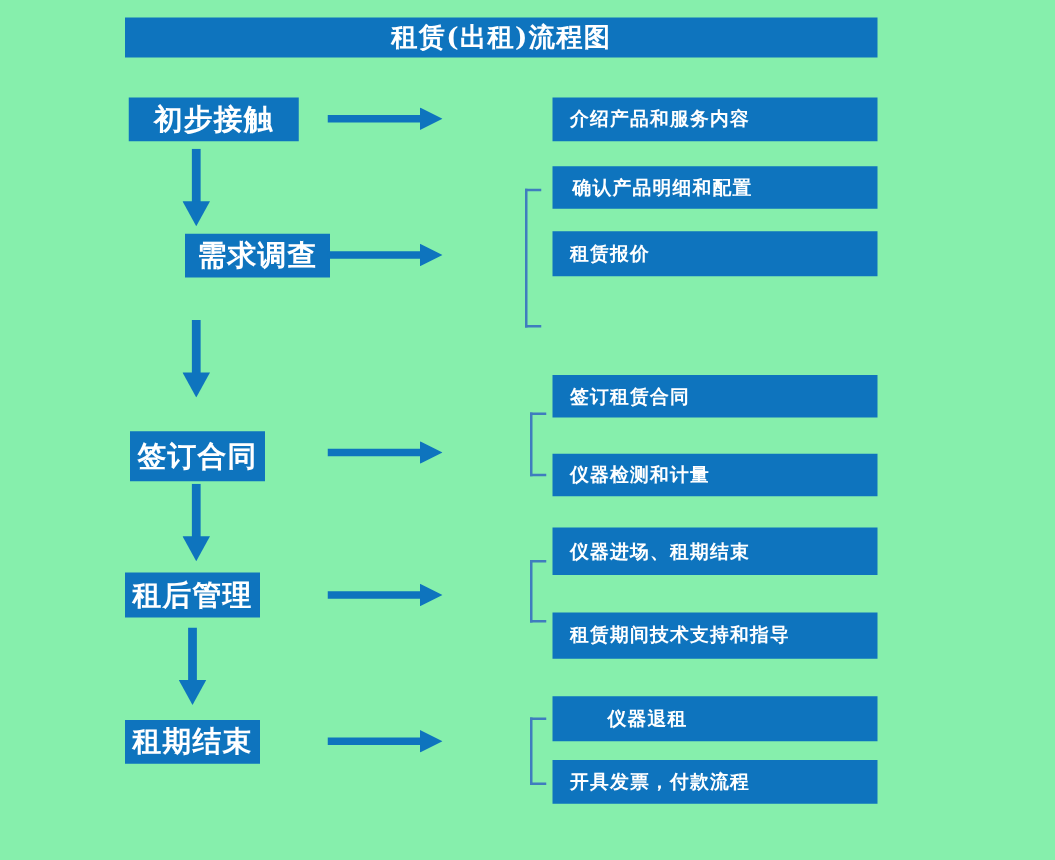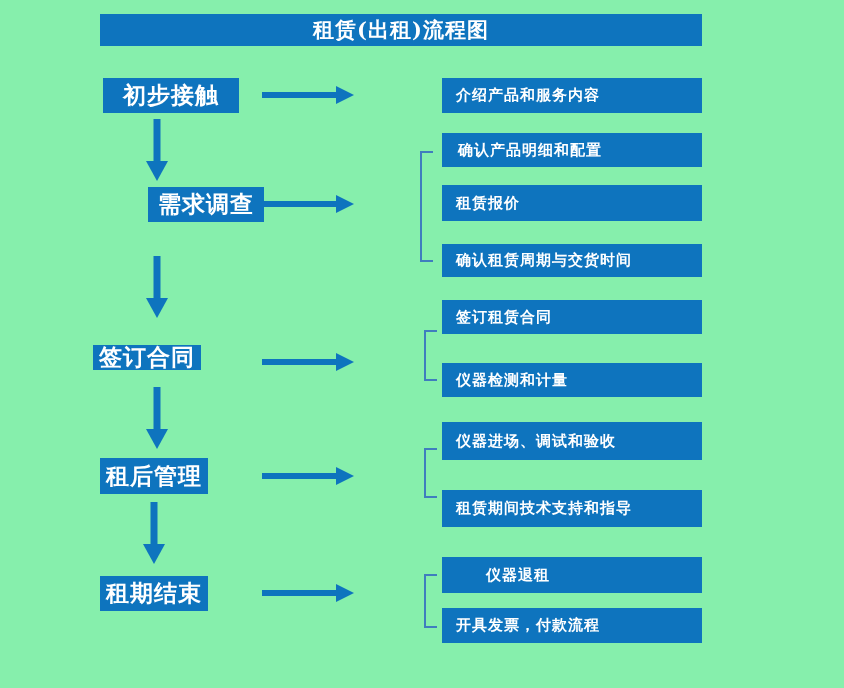--- a/index.html
+++ b/index.html
@@ -35,21 +35,21 @@
     font-size: 23px;
   }
   .detail {
     left: 442px; width: 260px;
     padding-left: 14px;
     font-size: 15px;
   }
   
   .s1 { left: 103px; top: 78px;  width: 136px; height: 35px; }
   .s2 { left: 118px; top: 187px; width: 116px; height: 35px; margin-left: 30px; }
-  .s3 { left: 93px; top: 345px; width: 108px; height: 25px; }
+  .s3 { left: 104px; top: 345px; width: 108px; height: 40px; }
   .s4 { left: 100px; top: 458px; width: 108px; height: 36px; text-align: right; }
   .s5 { left: 100px; top: 576px; width: 108px; height: 35px; }
   
   .d1  { top: 78px;  height: 35px; }
   .d2  { top: 133px; height: 34px; padding-left: 16px; }
   .d3  { top: 185px; height: 36px; }
   .d4  { top: 244px; height: 33px; }
   .d5  { top: 300px; height: 34px; }
   .d6  { top: 363px; height: 34px; }
   .d7  { top: 422px; height: 38px; }
@@ -94,24 +94,23 @@
 
   <div class="box stage s1">初步接触</div>
   <div class="box stage s2">需求调查</div>
   <div class="box stage s3">签订合同</div>
   <div class="box stage s4">租后管理</div>
   <div class="box stage s5">租期结束</div>
 
   <div class="box detail d1">介绍产品和服务内容</div>
   <div class="box detail d2">确认产品明细和配置</div>
   <div class="box detail d3">租赁报价</div>
-  <div class="box detail d4">确认租赁周期与交货时间</div>
   <div class="box detail d5">签订租赁合同</div>
   <div class="box detail d6">仪器检测和计量</div>
-  <div class="box detail d7">仪器进场、调试和验收</div>
+  <div class="box detail d7">仪器进场、租期结束</div>
   <div class="box detail d8">租赁期间技术支持和指导</div>
   <div class="box detail d9">仪器退租</div>
   <div class="box detail d10">开具发票，付款流程</div>
 
   <div class="arrow h1">
     <svg width="92" height="18" viewBox="0 0 92 18">
         <rect x="0" y="6" width="77" height="6" fill="currentColor"></rect>
         <polygon points="74,0 92,9 74,18" fill="currentColor"></polygon>
       </svg>
   </div>

